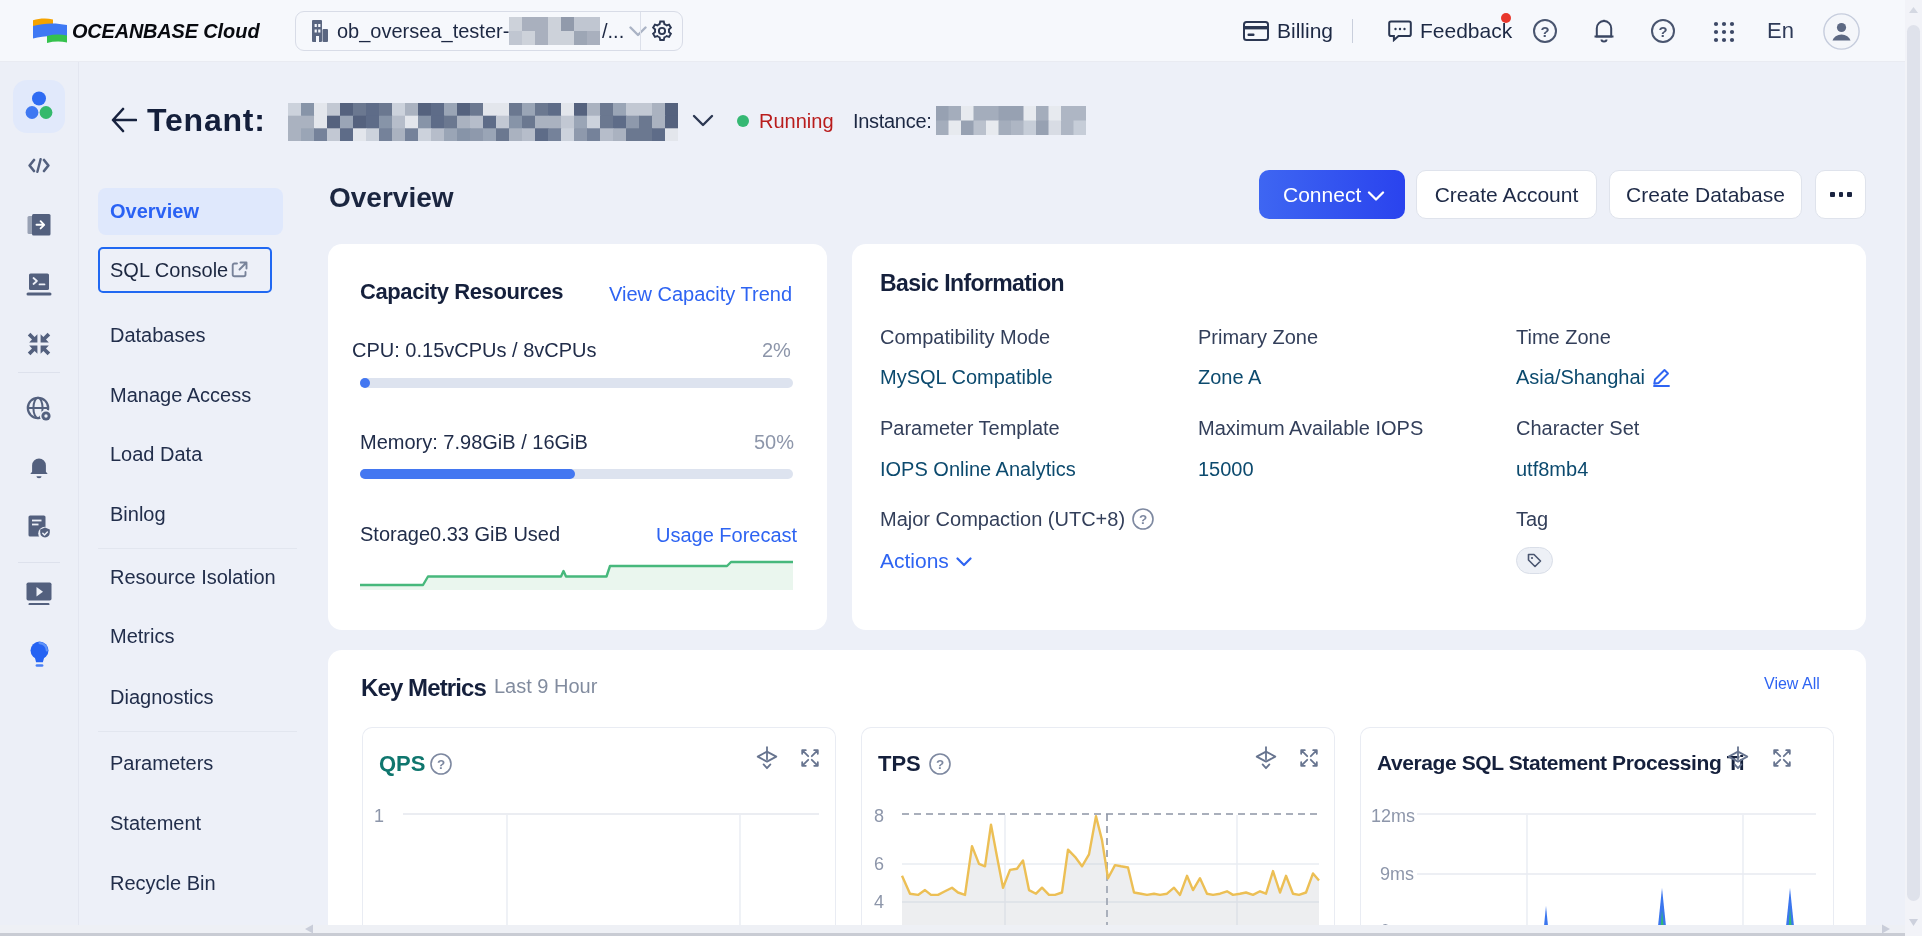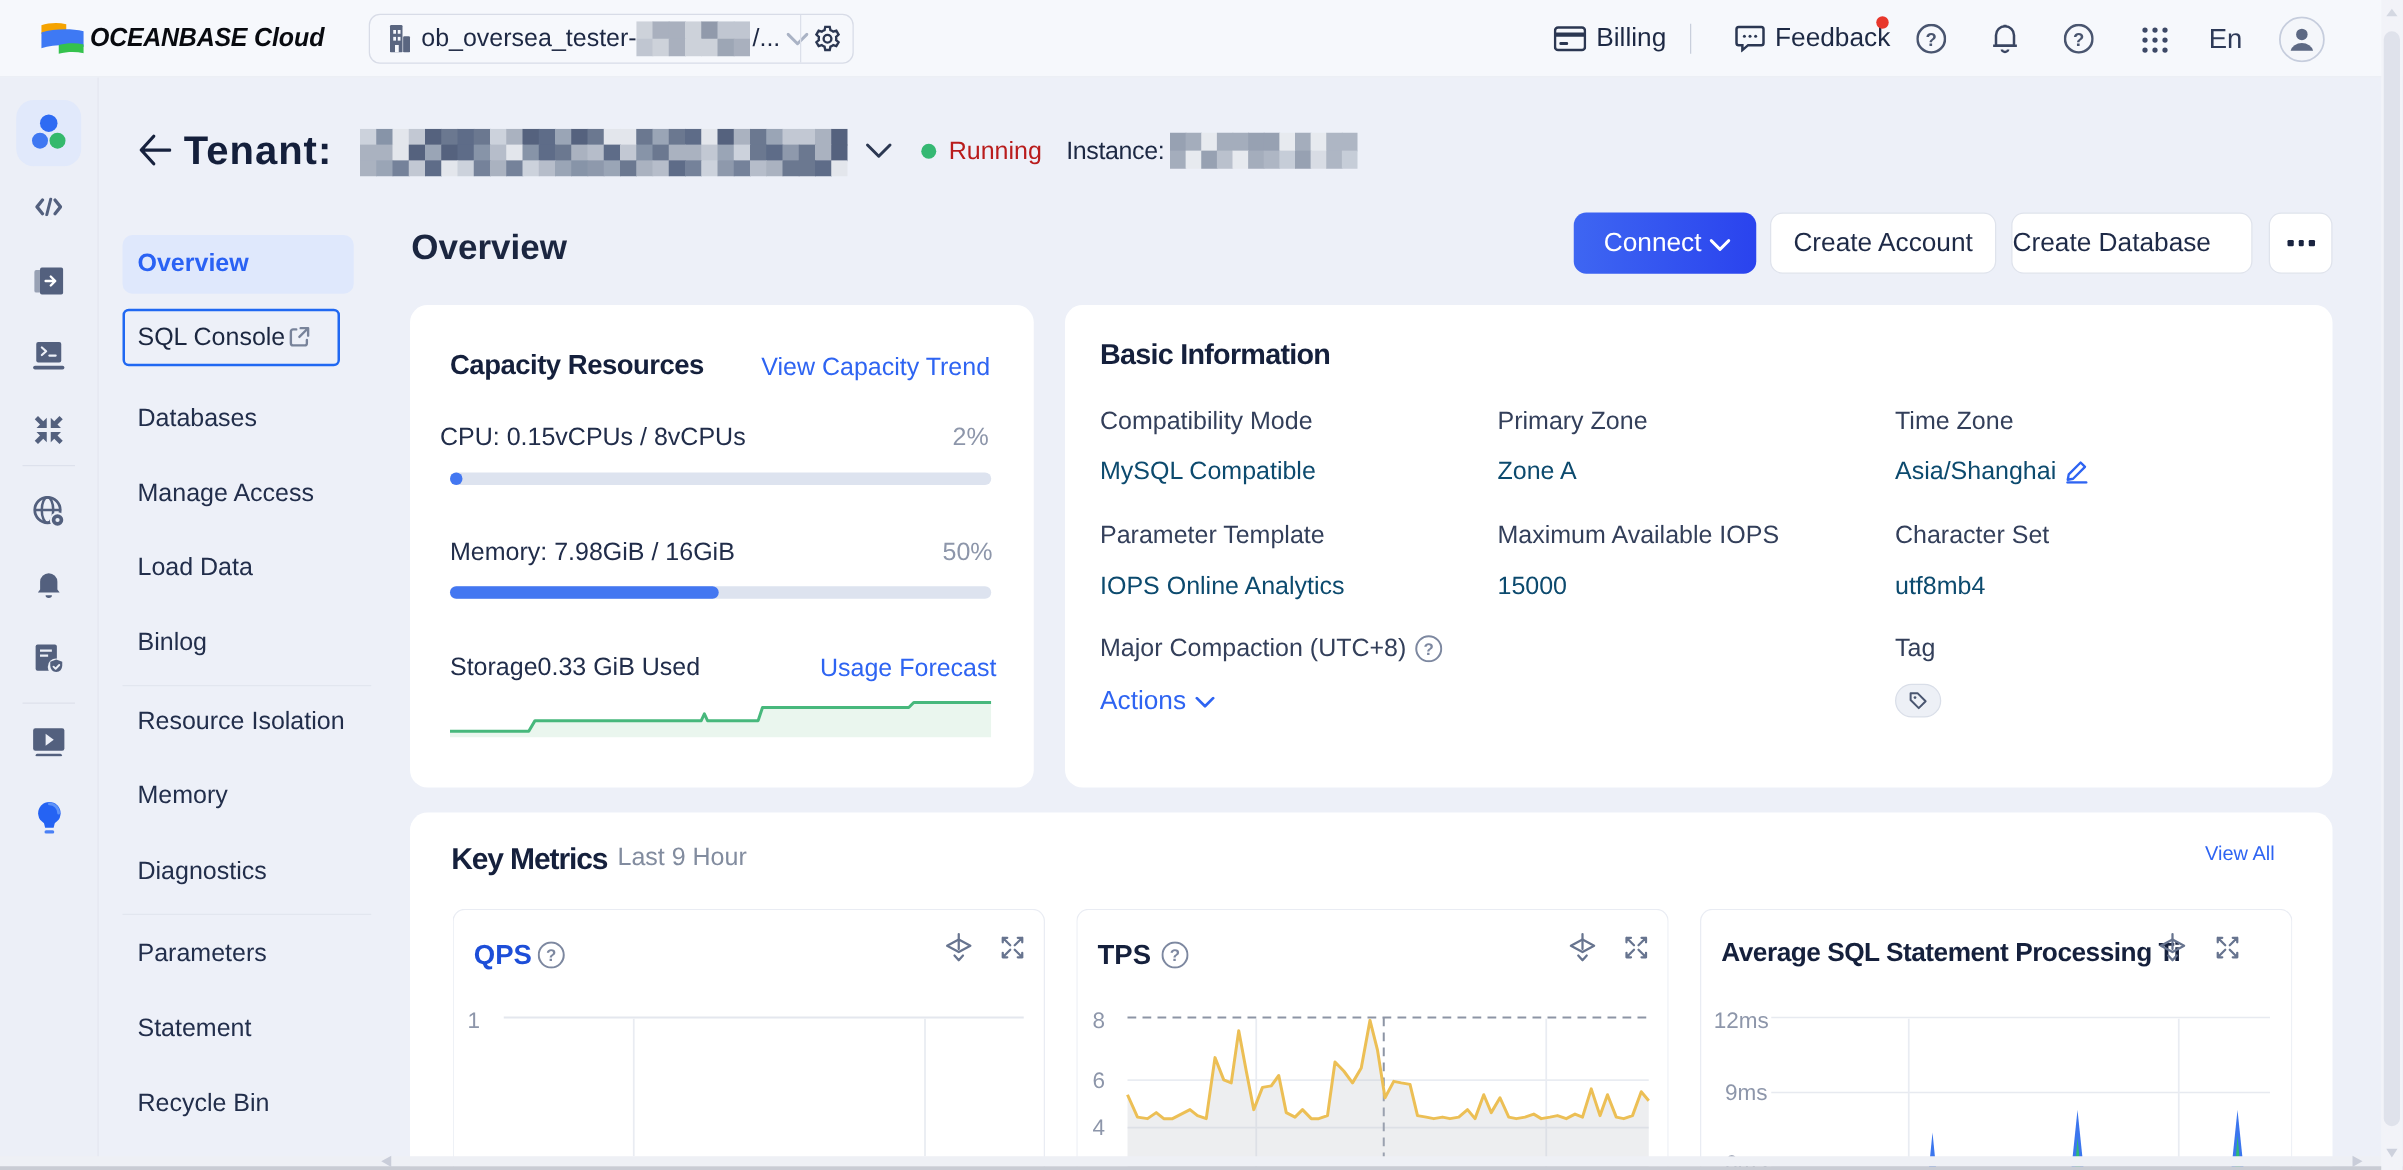--- a/index.html
+++ b/index.html
@@ -303,35 +303,35 @@
 <div class="abs" style="left:110px;top:259px;font-size:20px;color:#1c2740">SQL Console</div>
 <svg class="abs" style="left:230px;top:260px" width="19" height="19" viewBox="0 0 19 19">
 <path d="M7 3.5 H4.5 A1.8 1.8 0 0 0 2.7 5.3 V14.5 A1.8 1.8 0 0 0 4.5 16.3 H13.7 A1.8 1.8 0 0 0 15.5 14.5 V12" fill="none" stroke="#78839a" stroke-width="1.9" stroke-linecap="round"></path>
 <path d="M10.5 2.5 H16.5 V8.5 M16 3 L9.5 9.5" fill="none" stroke="#78839a" stroke-width="1.9" stroke-linecap="round" stroke-linejoin="round"></path>
 </svg>
 <div class="navitem" style="top:324px">Databases</div>
 <div class="navitem" style="top:384px">Manage Access</div>
 <div class="navitem" style="top:443px">Load Data</div>
 <div class="navitem" style="top:503px">Binlog</div>
 <div class="navitem" style="top:566px">Resource Isolation</div>
-<div class="navitem" style="top:625px">Memory</div>
+<div class="navitem" style="top:625px">Metrics</div>
 <div class="navitem" style="top:686px">Diagnostics</div>
 <div class="navitem" style="top:752px">Parameters</div>
 <div class="navitem" style="top:812px">Statement</div>
 <div class="navitem" style="top:872px">Recycle Bin</div>
 <div class="abs" style="left:98px;top:548px;width:199px;height:1px;background:#e2e6ef"></div>
 <div class="abs" style="left:98px;top:731px;width:199px;height:1px;background:#e2e6ef"></div>
 <div class="abs" style="left:329px;top:182px;font-size:28px;font-weight:bold;color:#1b2640">Overview</div>
 <div class="abs" style="left:1259px;top:170px;width:146px;height:49px;border-radius:10px;
 background:linear-gradient(90deg,#3e66f2,#2a43ee);color:#fff;font-size:21px;line-height:49px;padding-left:24px">Connect</div>
 <svg class="abs" style="left:1367px;top:191px" width="18" height="11" viewBox="0 0 18 11">
 <path d="M2 1.5 L9 8.5 L16 1.5" fill="none" stroke="#fff" stroke-width="2.3" stroke-linecap="round" stroke-linejoin="round"></path>
   </svg>
 <div class="abs" style="left:1416px;top:170px;width:181px;height:49px;border-radius:10px;background:#fff;border:1px solid #dfe3ec;color:#1e2a47;font-size:21px;line-height:47px;text-align:center">Create Account</div>
-<div class="abs" style="left:1609px;top:170px;width:193px;height:49px;border-radius:10px;background:#fff;border:1px solid #dfe3ec;color:#1e2a47;font-size:21px;line-height:47px;">Create Database</div>
+<div class="abs" style="left:1609px;top:170px;width:193px;height:49px;border-radius:10px;background:#fff;border:1px solid #dfe3ec;color:#1e2a47;font-size:21px;line-height:47px;text-align:center">Create Database</div>
 <div class="abs" style="left:1815px;top:170px;width:51px;height:49px;border-radius:10px;background:#fff;border:1px solid #dfe3ec"></div>
 <div class="abs" style="left:1830px;top:192px;width:4.6px;height:4.6px;border-radius:1px;background:#1a2440"></div>
 <div class="abs" style="left:1838.5px;top:192px;width:4.6px;height:4.6px;border-radius:1px;background:#1a2440"></div>
 <div class="abs" style="left:1847px;top:192px;width:4.6px;height:4.6px;border-radius:1px;background:#1a2440"></div>
 <div class="card" style="left:328px;top:244px;width:499px;height:386px"></div>
 <div class="abs" style="left:360px;top:279px;font-size:22px;font-weight:bold;color:#15203c;letter-spacing:-0.4px">Capacity Resources</div>
 <div class="abs" style="left:609px;top:283px;font-size:20px;color:#2e64f2">View Capacity Trend</div>
 <div class="abs t20" style="left:352px;top:339px">CPU: 0.15vCPUs / 8vCPUs</div>
 <div class="abs t20 gray" style="left:762px;top:339px">2%</div>
 <div class="bar" style="left:360px;top:378px;width:433px"></div>
@@ -379,21 +379,21 @@
 <path d="M1.5 1.5 H7 L13.5 8 L8 13.5 L1.5 7 Z" fill="none" stroke="#4a5670" stroke-width="1.6" stroke-linejoin="round"></path>
 <circle cx="5" cy="5" r="1.1" fill="#4a5670"></circle>
 </svg>
 <div class="card" style="left:328px;top:650px;width:1538px;height:286px;border-radius:14px 14px 0 0"></div>
 <div class="abs" style="left:361px;top:674px;font-size:24px;font-weight:bold;color:#15203c;letter-spacing:-0.9px">Key Metrics</div>
 <div class="abs" style="left:494px;top:675px;font-size:20px;color:#828c9f">Last 9 Hour</div>
 <div class="abs" style="left:1764px;top:675px;font-size:16px;color:#2e64f2">View All</div>
 <div class="abs" style="left:362px;top:727px;width:474px;height:209px;background:#fff;border:1px solid #e9ecf3;border-radius:10px 10px 0 0;border-bottom:none"></div>
 <div class="abs" style="left:861px;top:727px;width:474px;height:209px;background:#fff;border:1px solid #e9ecf3;border-radius:10px 10px 0 0;border-bottom:none"></div>
 <div class="abs" style="left:1360px;top:727px;width:474px;height:209px;background:#fff;border:1px solid #e9ecf3;border-radius:10px 10px 0 0;border-bottom:none"></div>
-<div class="abs" style="left:379px;top:751px;font-size:22px;letter-spacing:0px;font-weight:bold;color:#1d4ed8;width:60px;overflow:hidden;white-space:nowrap">QPS</div>
+<div class="abs" style="left:379px;top:751px;font-size:22px;letter-spacing:0px;font-weight:bold;color:#0f766e;width:60px;overflow:hidden;white-space:nowrap">QPS</div>
 <svg class="abs" style="left:430px;top:753px" width="22" height="22" viewBox="0 0 22 22">
     <circle cx="11" cy="11" r="10" fill="none" stroke="#7d88a0" stroke-width="1.6"></circle>
     <text x="11" y="16.2" text-anchor="middle" font-size="13.5" font-weight="bold" fill="#7d88a0" font-family="Liberation Sans,sans-serif">?</text>
   </svg>
 <div class="abs" style="left:878px;top:751px;font-size:22px;letter-spacing:0px;font-weight:bold;color:#15203c;width:60px;overflow:hidden;white-space:nowrap">TPS</div>
 <svg class="abs" style="left:929px;top:753px" width="22" height="22" viewBox="0 0 22 22">
     <circle cx="11" cy="11" r="10" fill="none" stroke="#7d88a0" stroke-width="1.6"></circle>
     <text x="11" y="16.2" text-anchor="middle" font-size="13.5" font-weight="bold" fill="#7d88a0" font-family="Liberation Sans,sans-serif">?</text>
   </svg>
 <div class="abs" style="left:1377px;top:751px;font-size:21px;letter-spacing:-0.4px;font-weight:bold;color:#15203c;width:368px;overflow:hidden;white-space:nowrap">Average SQL Statement Processing Ti</div>

